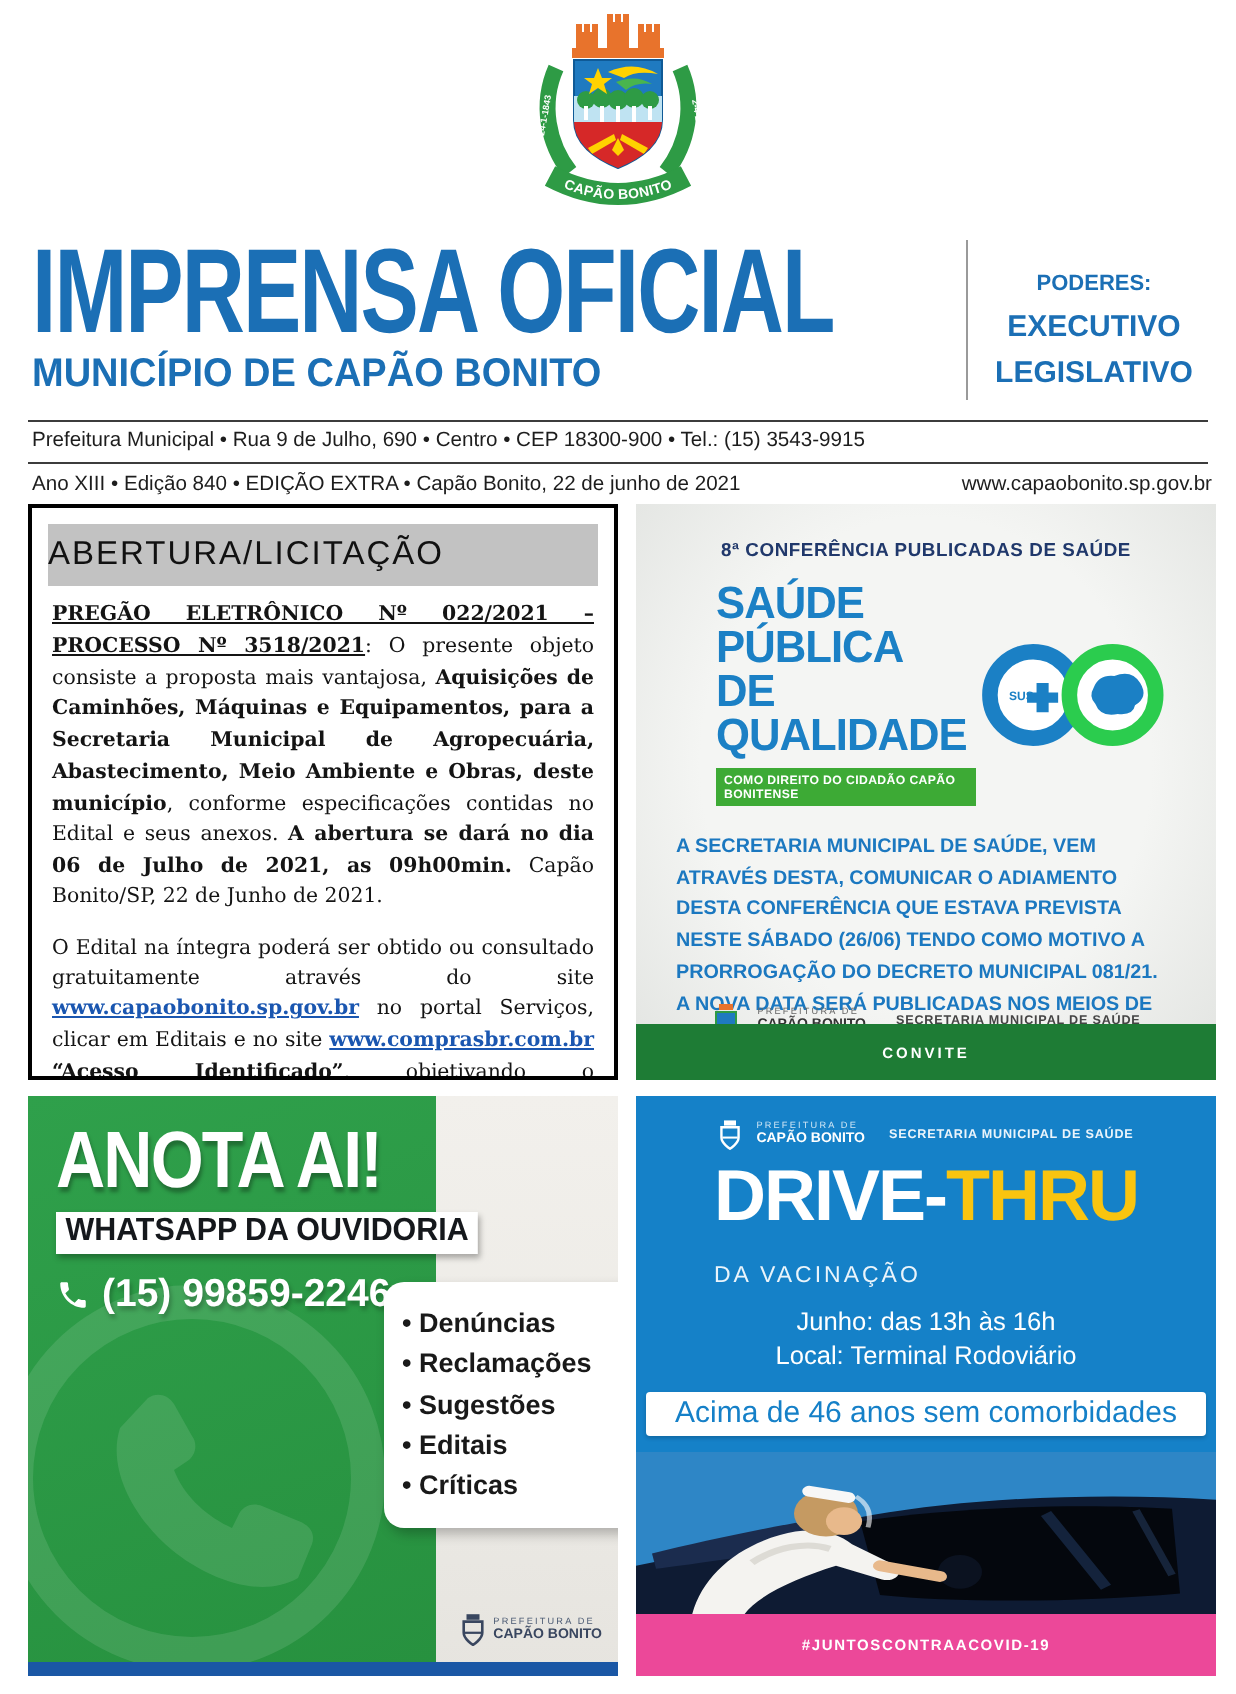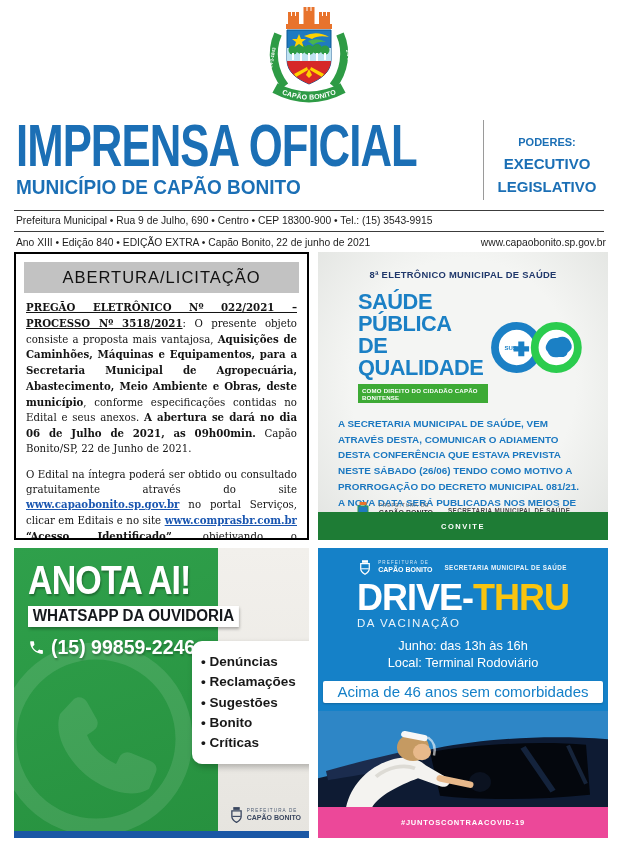--- a/index.html
+++ b/index.html
@@ -23,22 +23,22 @@
   .edition-row{position:absolute;left:16px;right:12px;top:237px;font-size:10.3px;color:#1d1d1d;
                display:flex;justify-content:space-between;}
 
   
   .grid{position:absolute;left:14px;top:252px;width:594px;height:586px;display:grid;
         grid-template-columns:295px 290px;grid-template-rows:288px 290px;gap:8px 9px;}
   .panel{box-sizing:border-box;overflow:hidden;}
 
   
   .lic{border:2px solid #000;background:#fff;font-family:"DejaVu Serif","Liberation Serif",serif;color:#141414;}
-  .lic-title{margin:8px 8px 0;background:#C2C2C2;text-align:center;font-family:"Liberation Sans",sans-serif;
-             font-size:16.5px;letter-spacing:1px;color:#111;padding:6px 12px;}
+  .lic-title{margin:8px 8px 0;background:#C2C2C2;font-family:"Liberation Sans",sans-serif;
+             font-size:16.5px;letter-spacing:1px;color:#111;padding:6px 0;}
   .lic-body{padding:7px 10px 0;font-size:10.2px;line-height:1.45;text-align:justify;}
   .lic-p2{margin-top:11px;}
   .b{font-weight:bold;} .u{text-decoration:underline;}
   .lnk{color:#1A56B0;font-weight:bold;text-decoration:underline;cursor:pointer;}
 
   
   .conf{position:relative;background:radial-gradient(ellipse at 50% 45%,#F4F5F3 55%,#E1E3E0 100%);}
   .conf-title{margin-top:17px;text-align:center;color:#20386B;font-weight:bold;font-size:9.4px;letter-spacing:0.3px;}
   .conf-row{display:flex;align-items:center;padding:0 18px;margin-top:11px;margin-left:22px;}
   .conf-left{flex:1;}
@@ -78,21 +78,21 @@
 
   
   .dt{position:relative;background:#1581C8;display:flex;flex-direction:column;}
   .dt-head{margin-top:12px;display:flex;justify-content:center;align-items:center;gap:7px;color:#fff;}
   .dt-head .org-small{color:#cfe6f5;}
   .dt-head .org-city{color:#fff;}
   .dt-dept{font-size:6.3px;font-weight:bold;color:#eaf4fb;letter-spacing:0.4px;margin-left:5px;}
   .dt-titlewrap{margin:5px auto 0;width:fit-content;}
   .dt-title{font-size:36px;font-weight:bold;letter-spacing:-1px;line-height:1;white-space:nowrap;}
   .dt-w{color:#fff;} .dt-y{color:#F9C40F;}
-  .dt-subtitle{margin-top:1px;color:#EAF4FB;font-size:11.5px;letter-spacing:1.5px;}
+  .dt-subtitle{margin-top:16px;color:#EAF4FB;font-size:11.5px;letter-spacing:1.5px;}
   .dt-info{margin-top:8px;text-align:center;color:#fff;font-size:12.8px;line-height:1.35;}
   .dt-banner{margin:9px 5px 0;background:#fff;color:#1580C8;text-align:center;font-size:15px;
              padding:2px 0 3px;border-radius:2px;box-shadow:0 1px 2px rgba(0,0,0,0.2);}
   .dt-photo{flex:1;margin-top:8px;position:relative;}
   .dt-photo svg{position:absolute;inset:0;width:100%;height:100%;}
   .dt-bar{height:31px;background:#ec4899;color:#fff;font-size:7.5px;font-weight:bold;display:flex;
           align-items:center;justify-content:center;letter-spacing:0.8px;}
 
   .mini-crest{display:block;}
 </style>
@@ -182,21 +182,21 @@
     <div class="panel lic">
       <div class="lic-title">ABERTURA/LICITAÇÃO</div>
       <div class="lic-body">
         <p style="margin:0;"><span class="b u">PREGÃO ELETRÔNICO Nº 022/2021 – PROCESSO Nº 3518/2021</span><span>: O presente objeto consiste a proposta mais vantajosa, </span><span class="b">Aquisições de Caminhões, Máquinas e Equipamentos, para a Secretaria Municipal de Agropecuária, Abastecimento, Meio Ambiente e Obras, deste município</span><span>, conforme especificações contidas no Edital e seus anexos. </span><span class="b">A abertura se dará no dia 06 de Julho de 2021, as 09h00min.</span><span> Capão Bonito/SP, 22 de Junho de 2021.</span></p>
         <p class="lic-p2" style="margin-bottom:0;"><span>O Edital na íntegra poderá ser obtido ou consultado gratuitamente através do site </span><span class="lnk">www.capaobonito.sp.gov.br</span><span> no portal Serviços, clicar em Editais e no site </span><span class="lnk">www.comprasbr.com.br</span><span class="b"> “Acesso Identificado”</span><span>, objetivando o credenciamento ao sistema.</span></p>
 
       </div>
     </div>
 
     <div class="panel conf">
-      <div class="conf-title">8ª ELETRÔNICO MUNICIPAL DE SAÚDE</div>
+      <div class="conf-title">8ª CONFERÊNCIA PUBLICADAS DE SAÚDE</div>
       <div class="conf-row">
         <div class="conf-left">
           <div class="conf-headline">SAÚDE</div>
           <div class="conf-headline">PÚBLICA DE</div>
           <div class="conf-headline">QUALIDADE</div>
           <div class="conf-strip">COMO DIREITO DO CIDADÃO CAPÃO BONITENSE</div>
         </div>
         <svg class="conf-rings" width="102" height="57" viewBox="0 0 118 66">
           <circle cx="33" cy="33" r="25" fill="#fff" stroke="#1B80C5" stroke-width="9"></circle>
           <circle cx="79" cy="33" r="25" fill="#fff" stroke="#2BCC4E" stroke-width="9"></circle>
@@ -233,21 +233,21 @@
       <div class="wa-phone">
         <svg width="17" height="17" viewBox="0 0 24 24">
           <path fill="#fff" d="M6.6 10.8c1.4 2.8 3.8 5.1 6.6 6.6l2.2-2.2c.3-.3.7-.4 1-.2 1.1.4 2.3.6 3.6.6.6 0 1 .4 1 1V20c0 .6-.4 1-1 1C10.8 21 3 13.2 3 4c0-.6.4-1 1-1h3.5c.6 0 1 .4 1 1 0 1.2.2 2.4.6 3.6.1.3 0 .7-.2 1l-2.3 2.2z"></path>
         </svg>
         <span>(15) 99859-2246</span>
       </div>
       <div class="wa-items">
         <div class="wa-item">Denúncias</div>
         <div class="wa-item">Reclamações</div>
         <div class="wa-item">Sugestões</div>
-        <div class="wa-item">Bonito</div>
+        <div class="wa-item">Editais</div>
         <div class="wa-item">Críticas</div>
       </div>
       <div class="wa-logo">
         <svg class="mini-crest" width="13" height="16" viewBox="0 0 14 17">
           <rect x="3.5" y="0" width="7" height="3" fill="#39465f"></rect>
           <path d="M2 4 h10 v6 c0 3.5 -5 6.5 -5 6.5 s-5 -3 -5 -6.5 z" fill="none" stroke="#39465f" stroke-width="1.4"></path>
           <line x1="2.5" y1="10" x2="11.5" y2="10" stroke="#39465f" stroke-width="1.2"></line>
         </svg>
         <div class="org-stack">
           <div class="org-small">PREFEITURA DE</div>

